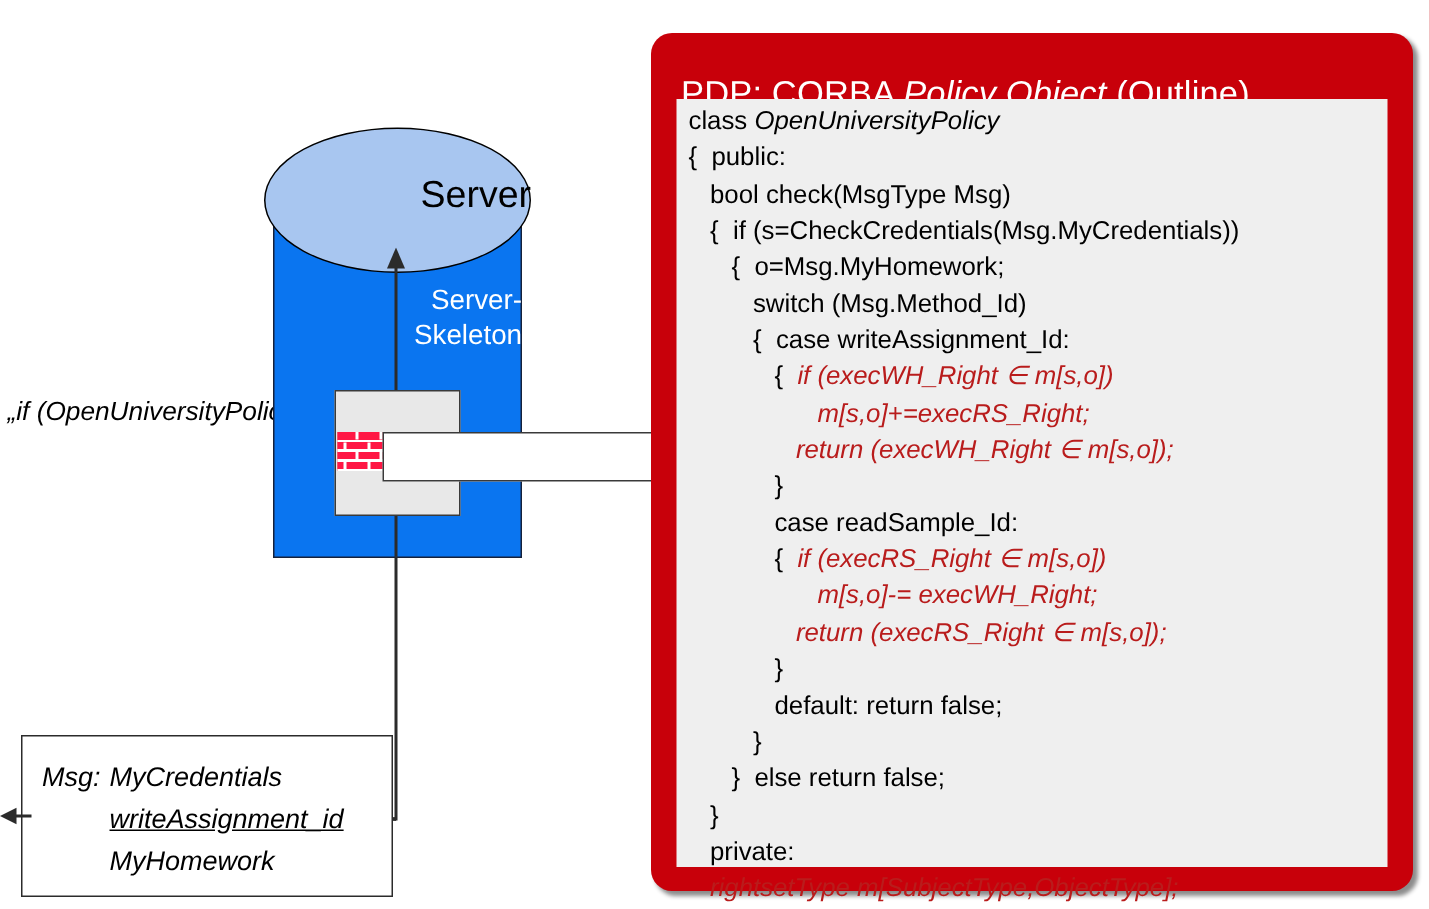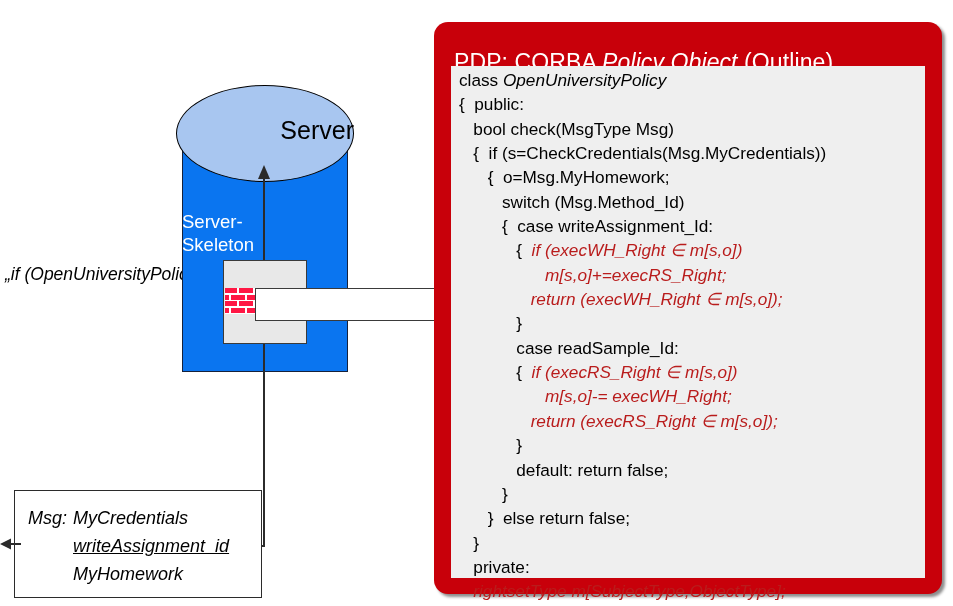--- a/index.html
+++ b/index.html
@@ -87,23 +87,23 @@
   #server-label {
     left: 176px;
     top: 116px;
     width: 178px;
     text-align: right;
     font-size: 25px;
     color: #000000;
   }
   #skeleton-label {
     left: 182px;
-    top: 210px;
+    top: 188px;
     width: 166px;
-    text-align: left;
+    text-align: right;
     font-size: 18.5px;
     color: #ffffff;
     line-height: 23px;
   }
 
   
   #pep-box {
     left: 223px;
     top: 260px;
     width: 84px;

